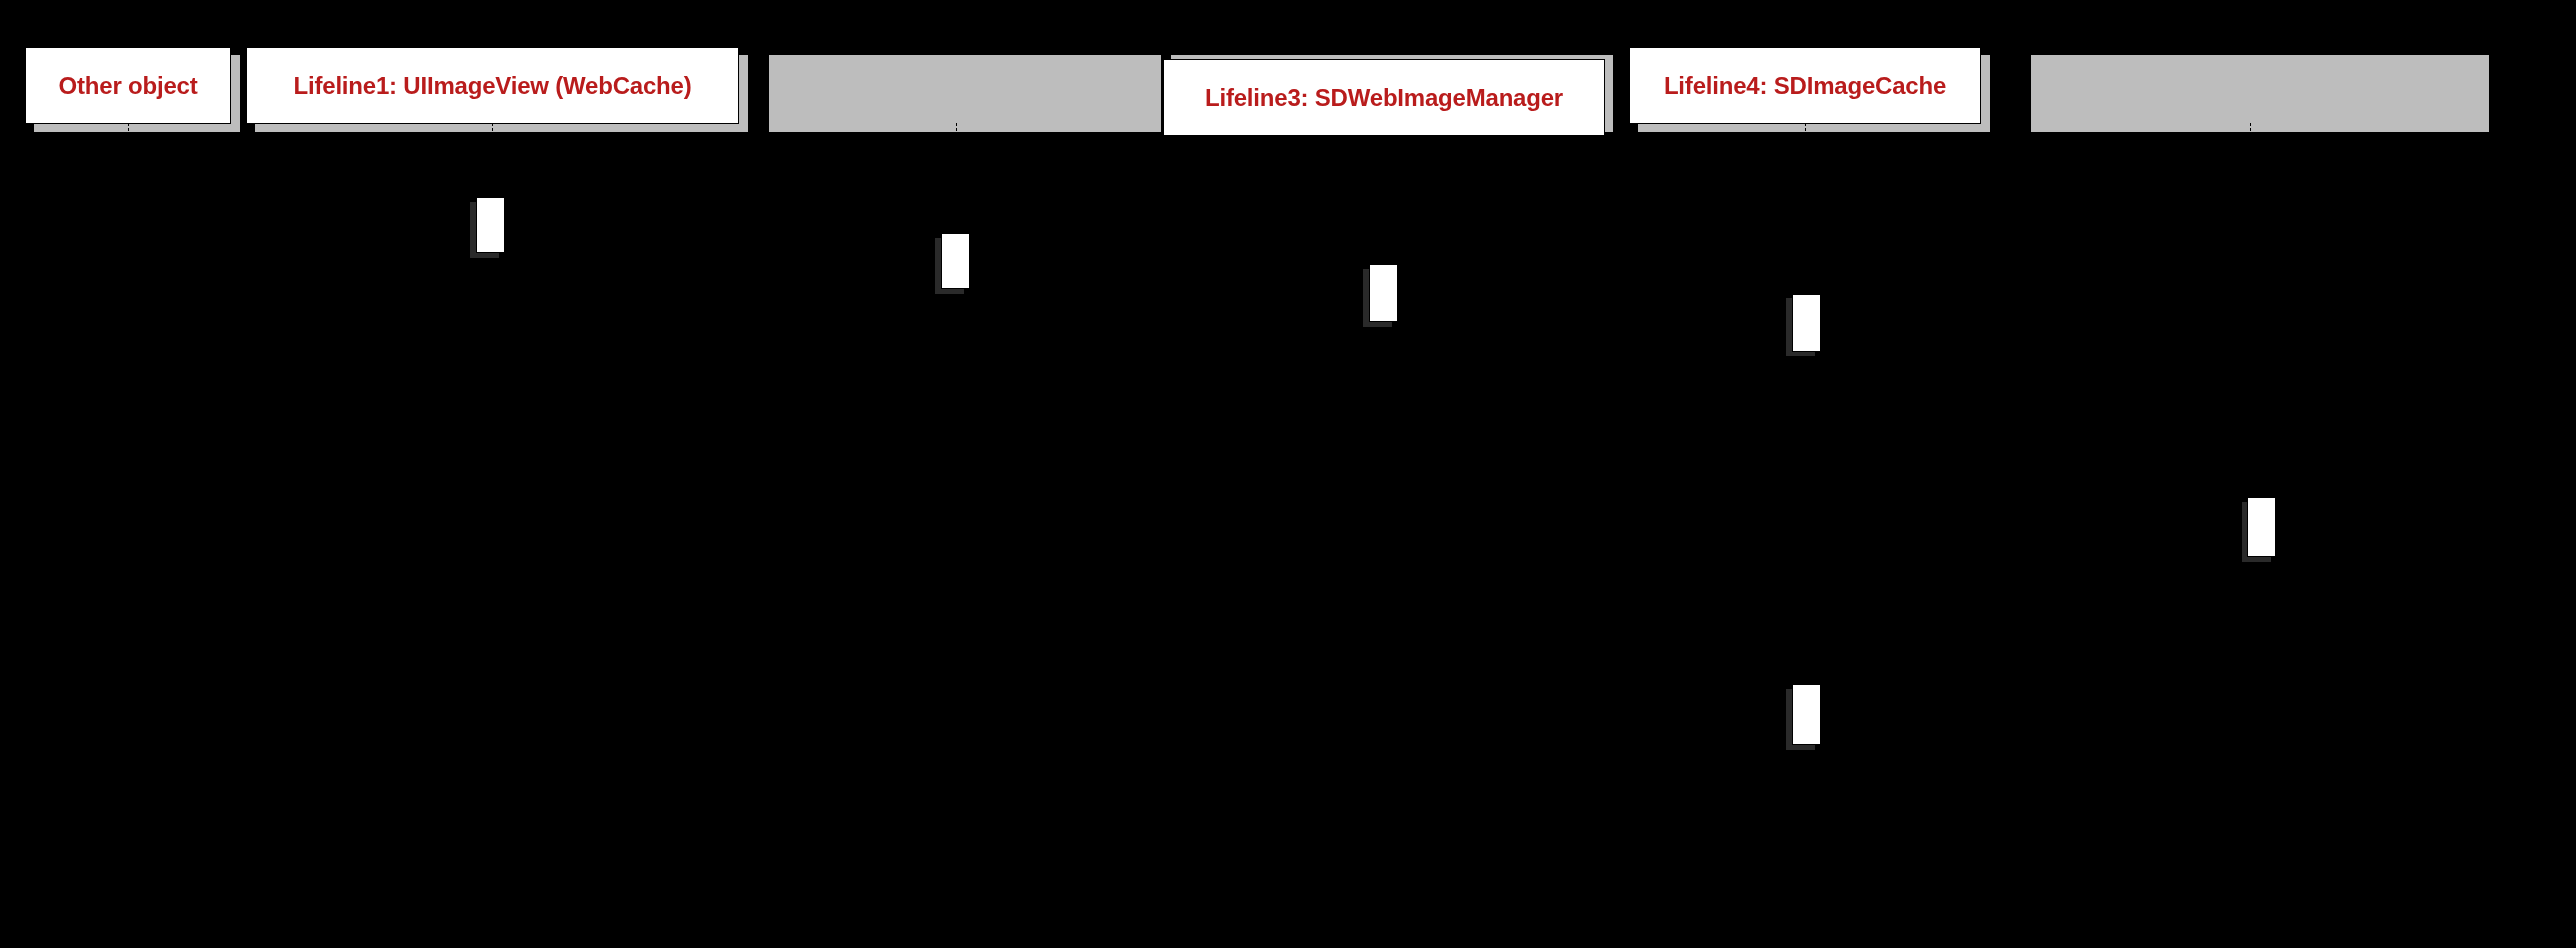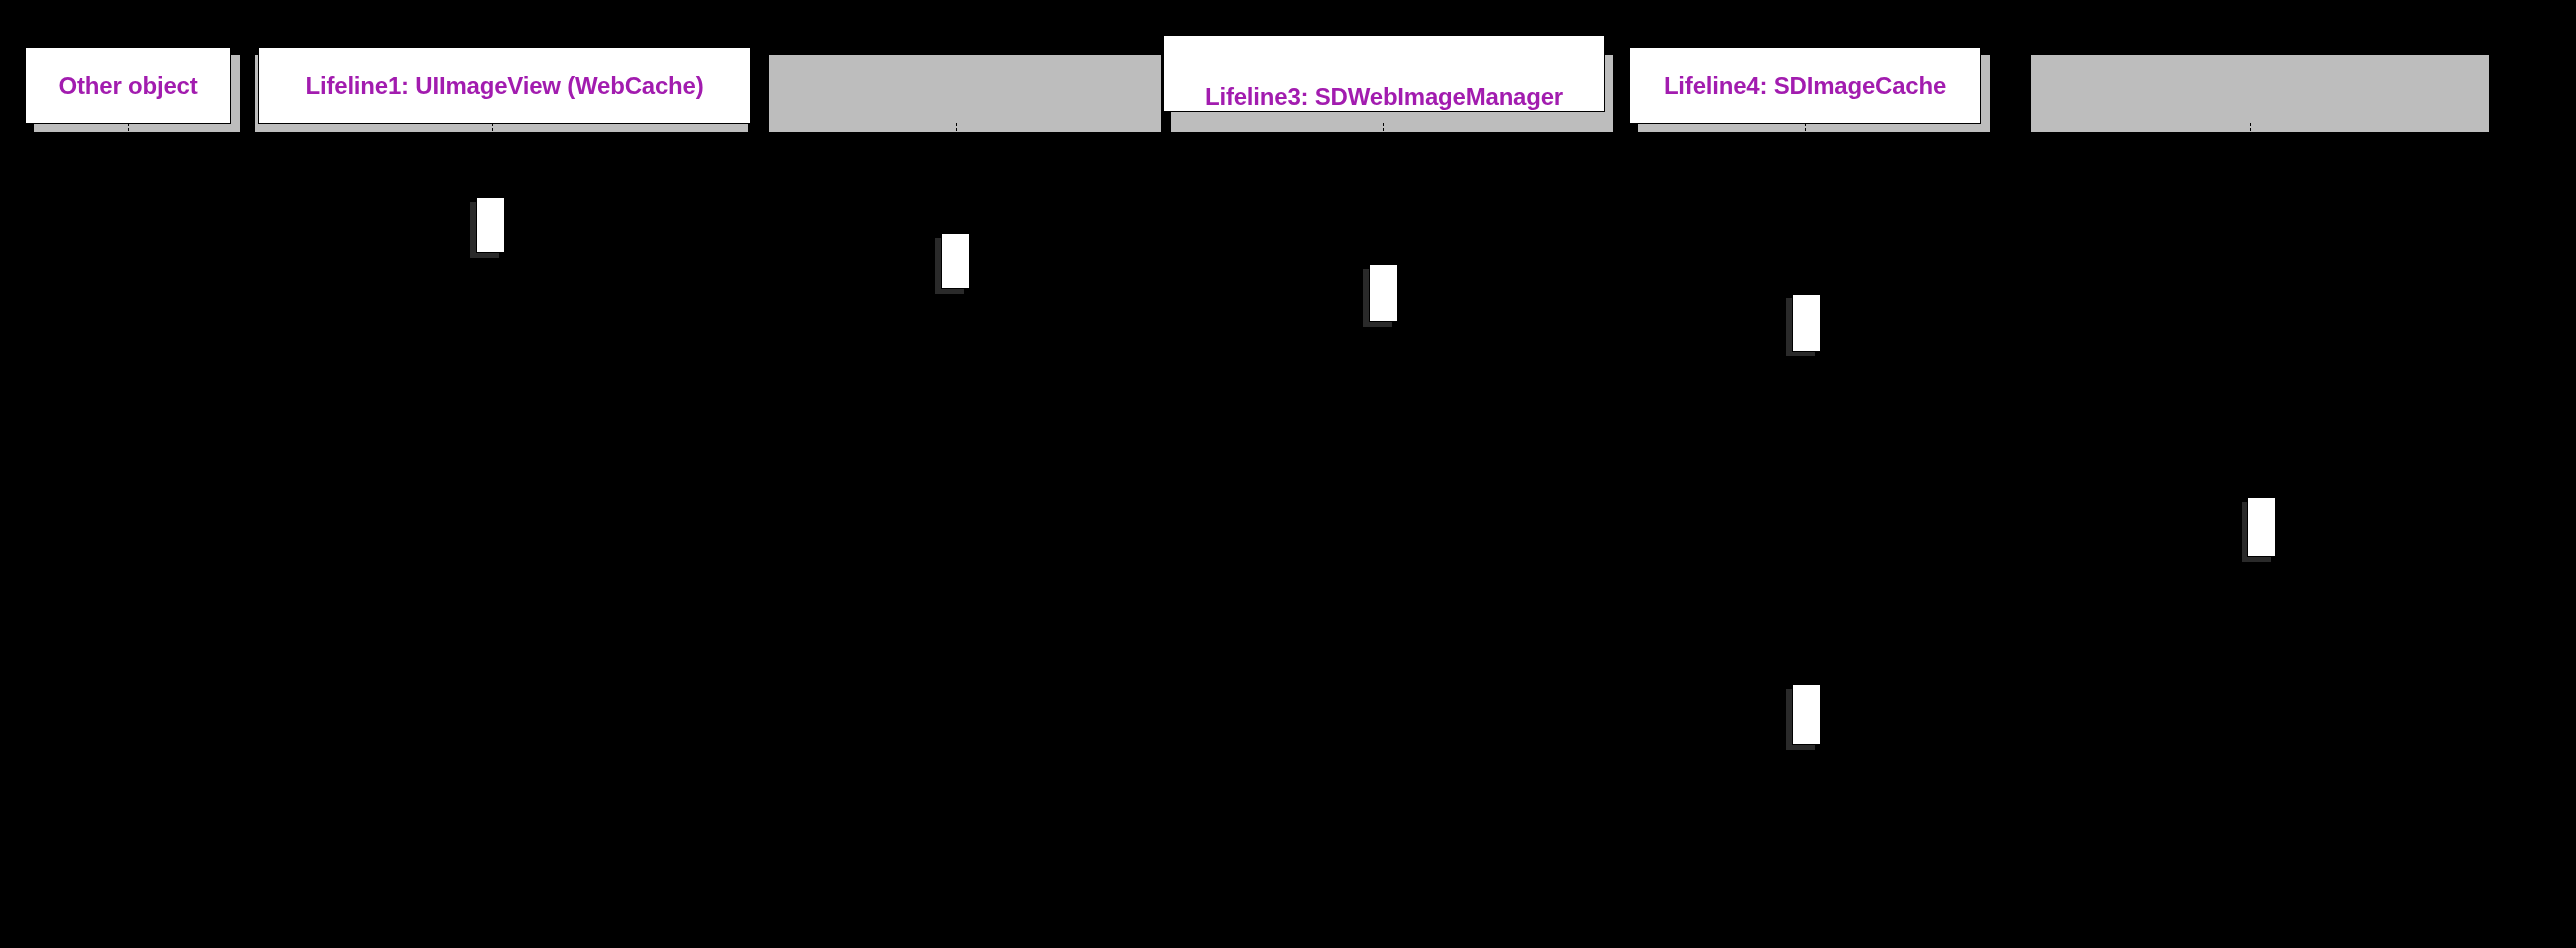--- a/index.html
+++ b/index.html
@@ -18,21 +18,21 @@
 
   
   .lifeline-head {
     position: absolute;
     box-sizing: border-box;
     background: #ffffff;
     border: 1.9px solid #000000;
     display: flex;
     align-items: center;
     justify-content: center;
-    color: #a21caf;
+    color: #b91c1c;
     font-weight: bold;
     font-size: 24px;
     letter-spacing: -0.2px;
     white-space: nowrap;
   }
   .head-shadow {
     position: absolute;
     background: #bdbdbd;
     z-index: 0;
   }
@@ -124,26 +124,26 @@
   <div class="activation" style="left:941px;  top:233px; width:29px; height:56px;"></div>
   <div class="activation" style="left:1369px; top:264px; width:29px; height:58px;"></div>
   <div class="activation" style="left:1792px; top:294px; width:29px; height:58px;"></div>
   <div class="activation" style="left:2247px; top:497px; width:29px; height:60px;"></div>
   <div class="activation" style="left:1792px; top:684px; width:29px; height:61px;"></div>
 
   <div class="lifeline-head" style="left:25px; top:47px; width:206px; height:77px; z-index:5;">
     <span>Other object</span>
   </div>
 
-  <div class="lifeline-head" style="left:258px; top:47px; width:493px; height:77px; z-index:5;">
+  <div class="lifeline-head" style="left:246px; top:47px; width:493px; height:77px; z-index:5;">
     <span>Lifeline1: UIImageView (WebCache)</span>
   </div>
 
 
-  <div class="lifeline-head" style="left:1163px; top:35px; width:442px; height:77px; z-index:5;align-items:flex-end;">
+  <div class="lifeline-head" style="left:1163px; top:59px; width:442px; height:77px; z-index:5;">
     <span>Lifeline3: SDWebImageManager</span>
   </div>
 
   <div class="lifeline-head" style="left:1629px; top:47px; width:352px; height:77px; z-index:5;">
     <span>Lifeline4: SDImageCache</span>
   </div>
 
 
 </div>
 

